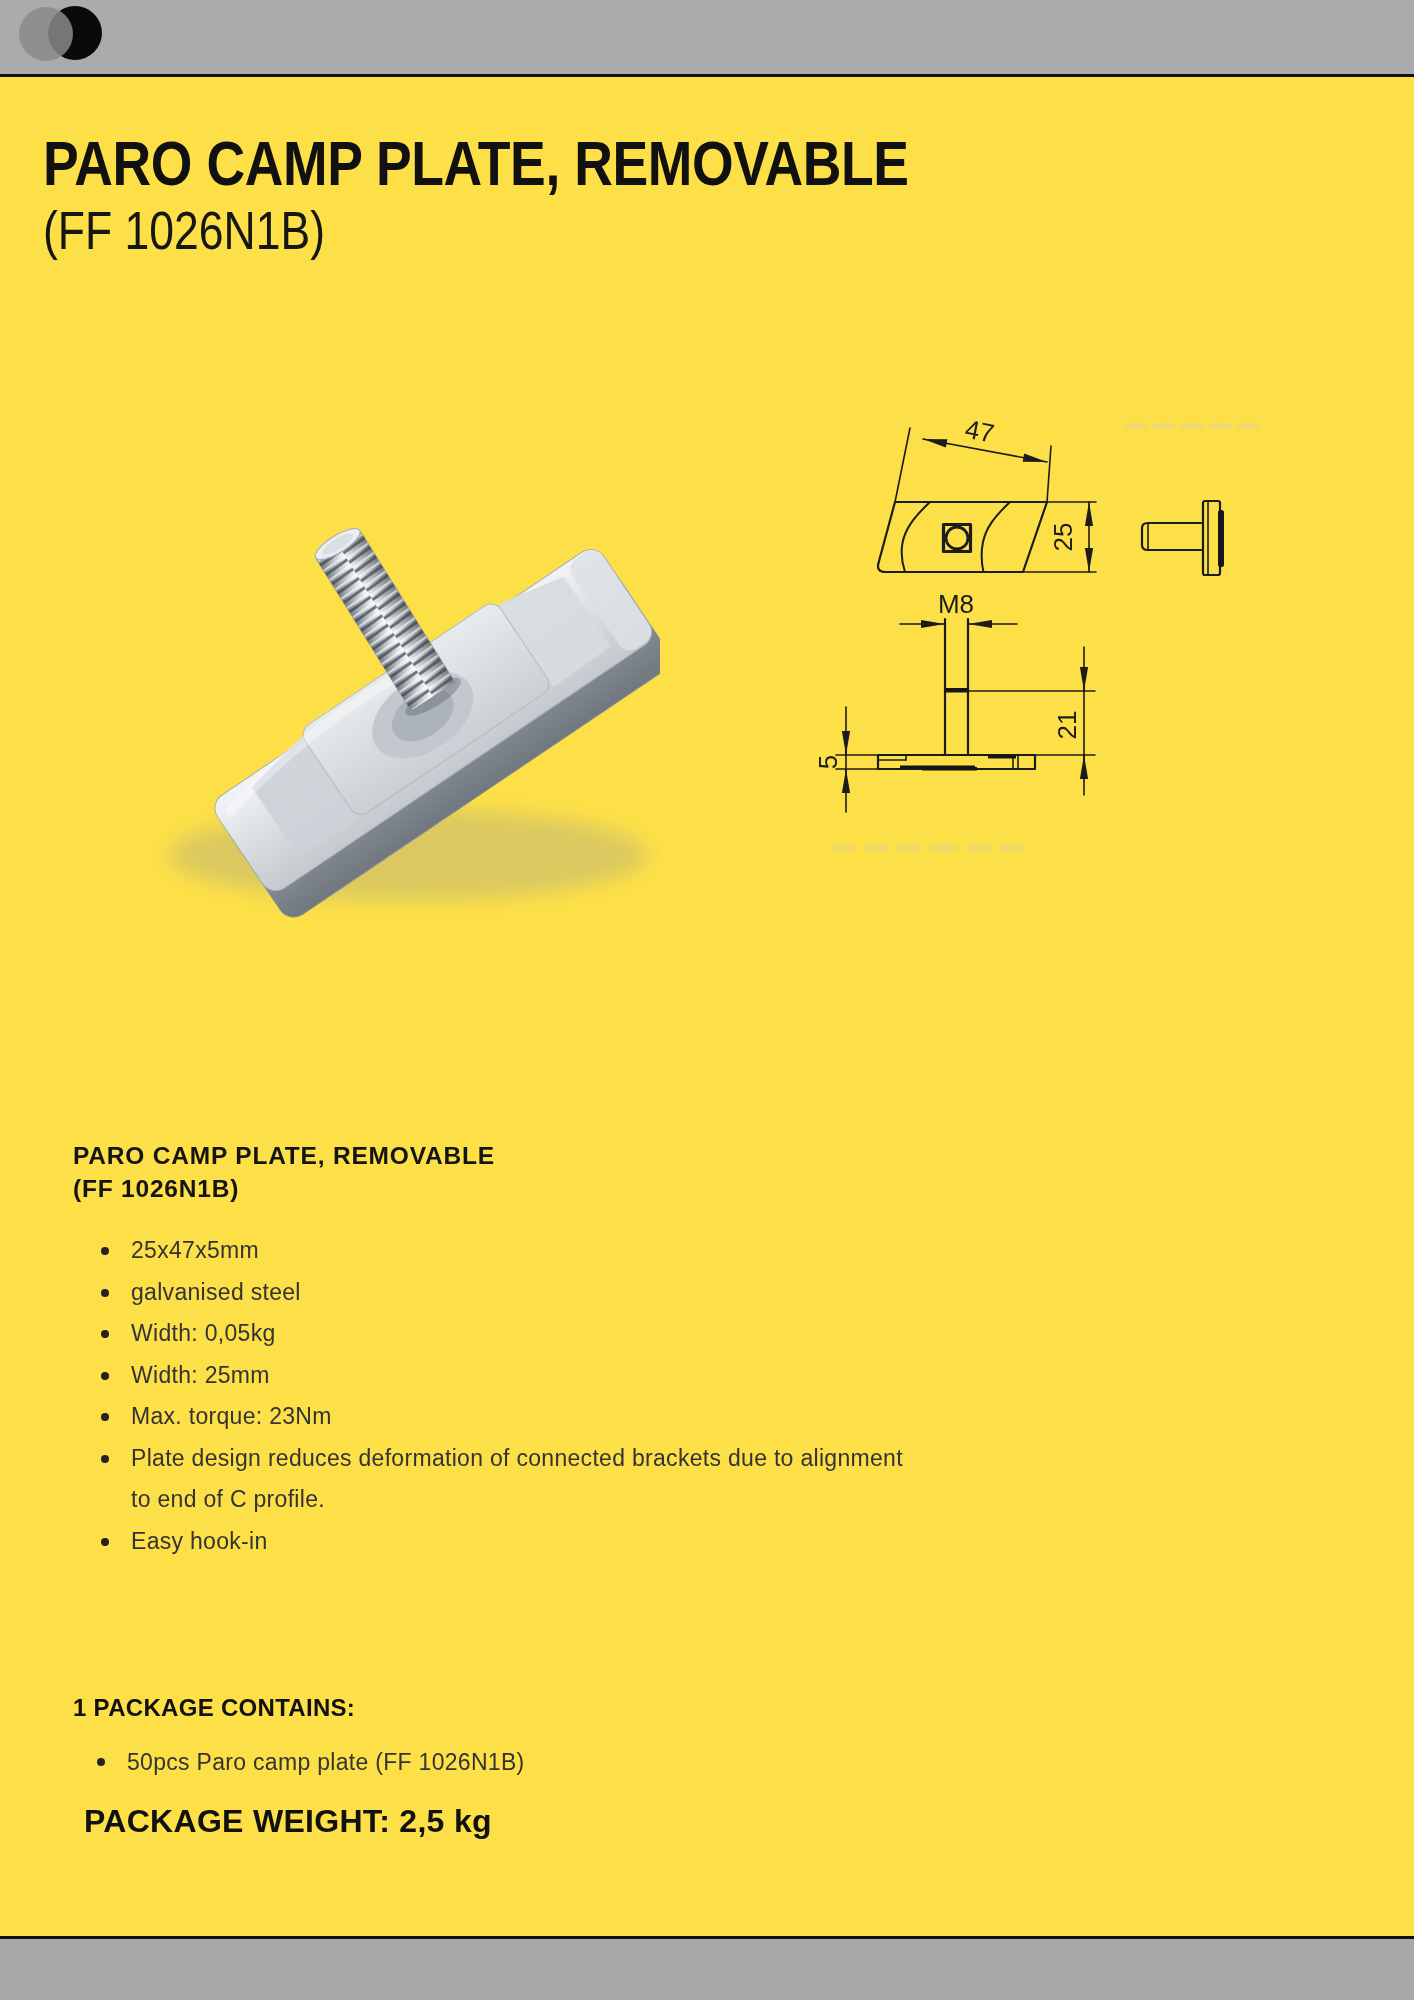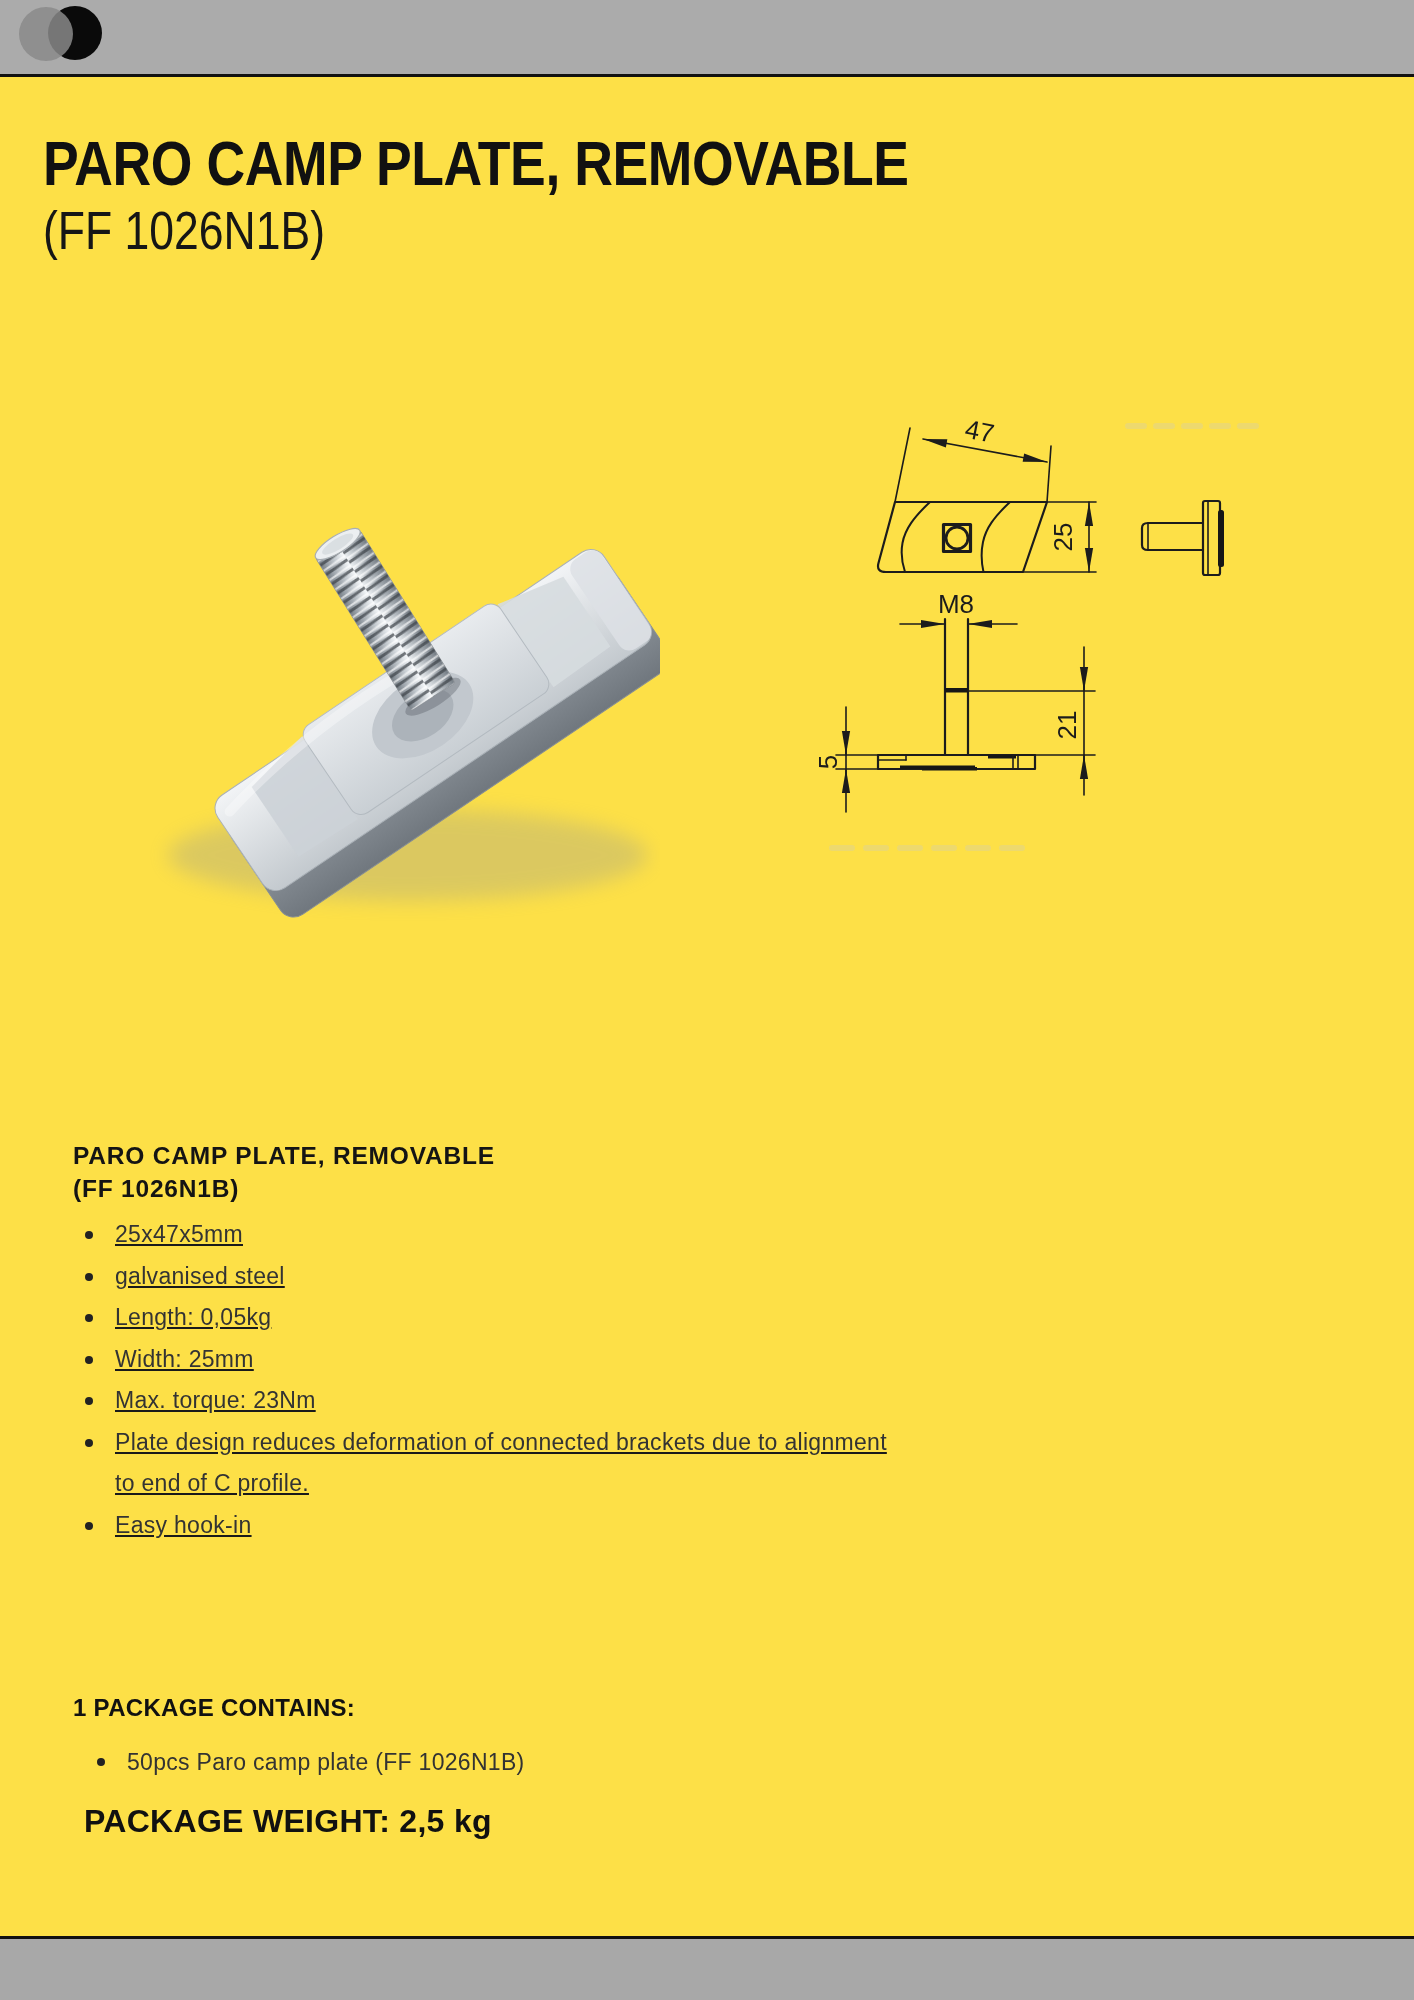--- a/index.html
+++ b/index.html
@@ -16,21 +16,21 @@
           white-space:nowrap;transform:scaleX(0.85);transform-origin:0 0;}
   .title2{position:absolute;left:43px;top:200px;font-size:53px;font-weight:400;color:#161616;
           white-space:nowrap;transform:scaleX(0.84);transform-origin:0 0;}
   
   .photo{position:absolute;left:140px;top:505px;width:520px;height:420px;}
   .drawing{position:absolute;left:810px;top:400px;width:470px;height:470px;}
   .drawing text{font-family:"Liberation Sans",sans-serif;font-size:26px;fill:#1c1c1c;}
   
   .sec-head{position:absolute;left:73px;top:1139px;font-size:24.5px;font-weight:700;letter-spacing:0.8px;
             line-height:33px;color:#141414;}
-  ul.bullets{position:absolute;left:84px;top:1214px;margin:0;padding:0;list-style:none;text-decoration:underline;}
+  ul.bullets{position:absolute;left:84px;top:1214px;margin:16px;padding:0;list-style:none;}
   ul.bullets li{position:relative;padding-left:31px;font-size:23px;line-height:41.5px;color:#333;
                 letter-spacing:0.3px;white-space:pre-line;}
   ul.bullets li::before{content:"";position:absolute;left:1px;top:17px;width:8px;height:8px;border-radius:50%;background:#222;}
   .pkg-head{position:absolute;left:73px;top:1694px;font-size:24px;font-weight:800;letter-spacing:0.3px;color:#111;}
   ul.pkg-list{position:absolute;left:84px;top:1735px;margin:12px;padding:0;list-style:none;}
   ul.pkg-list li{position:relative;padding-left:31px;font-size:23px;line-height:30px;color:#333;letter-spacing:0.3px;}
   ul.pkg-list li::before{content:"";position:absolute;left:1px;top:11px;width:8px;height:8px;border-radius:50%;background:#222;}
   .pkg-weight{position:absolute;left:84px;top:1803px;font-size:32px;font-weight:800;letter-spacing:0.3px;color:#111;}
 </style>
 </head>
@@ -185,21 +185,21 @@
   </svg>
 
   <div class="sec-head">
     <div>PARO CAMP PLATE, REMOVABLE</div>
     <div>(FF 1026N1B)</div>
   </div>
 
   <ul class="bullets">
     <li>25x47x5mm</li>
     <li>galvanised steel</li>
-    <li>Length: 0,05kg</li>
+    <li>Width: 0,05kg</li>
     <li>Width: 25mm</li>
     <li>Max. torque: 23Nm</li>
     <li>Plate design reduces deformation of connected brackets due to alignment
 to end of C profile.</li>
     <li>Easy hook-in</li>
   </ul>
 
   <div class="pkg-head">1 PACKAGE CONTAINS:</div>
   <ul class="pkg-list">
     <li>50pcs Paro camp plate (FF 1026N1B)</li>

